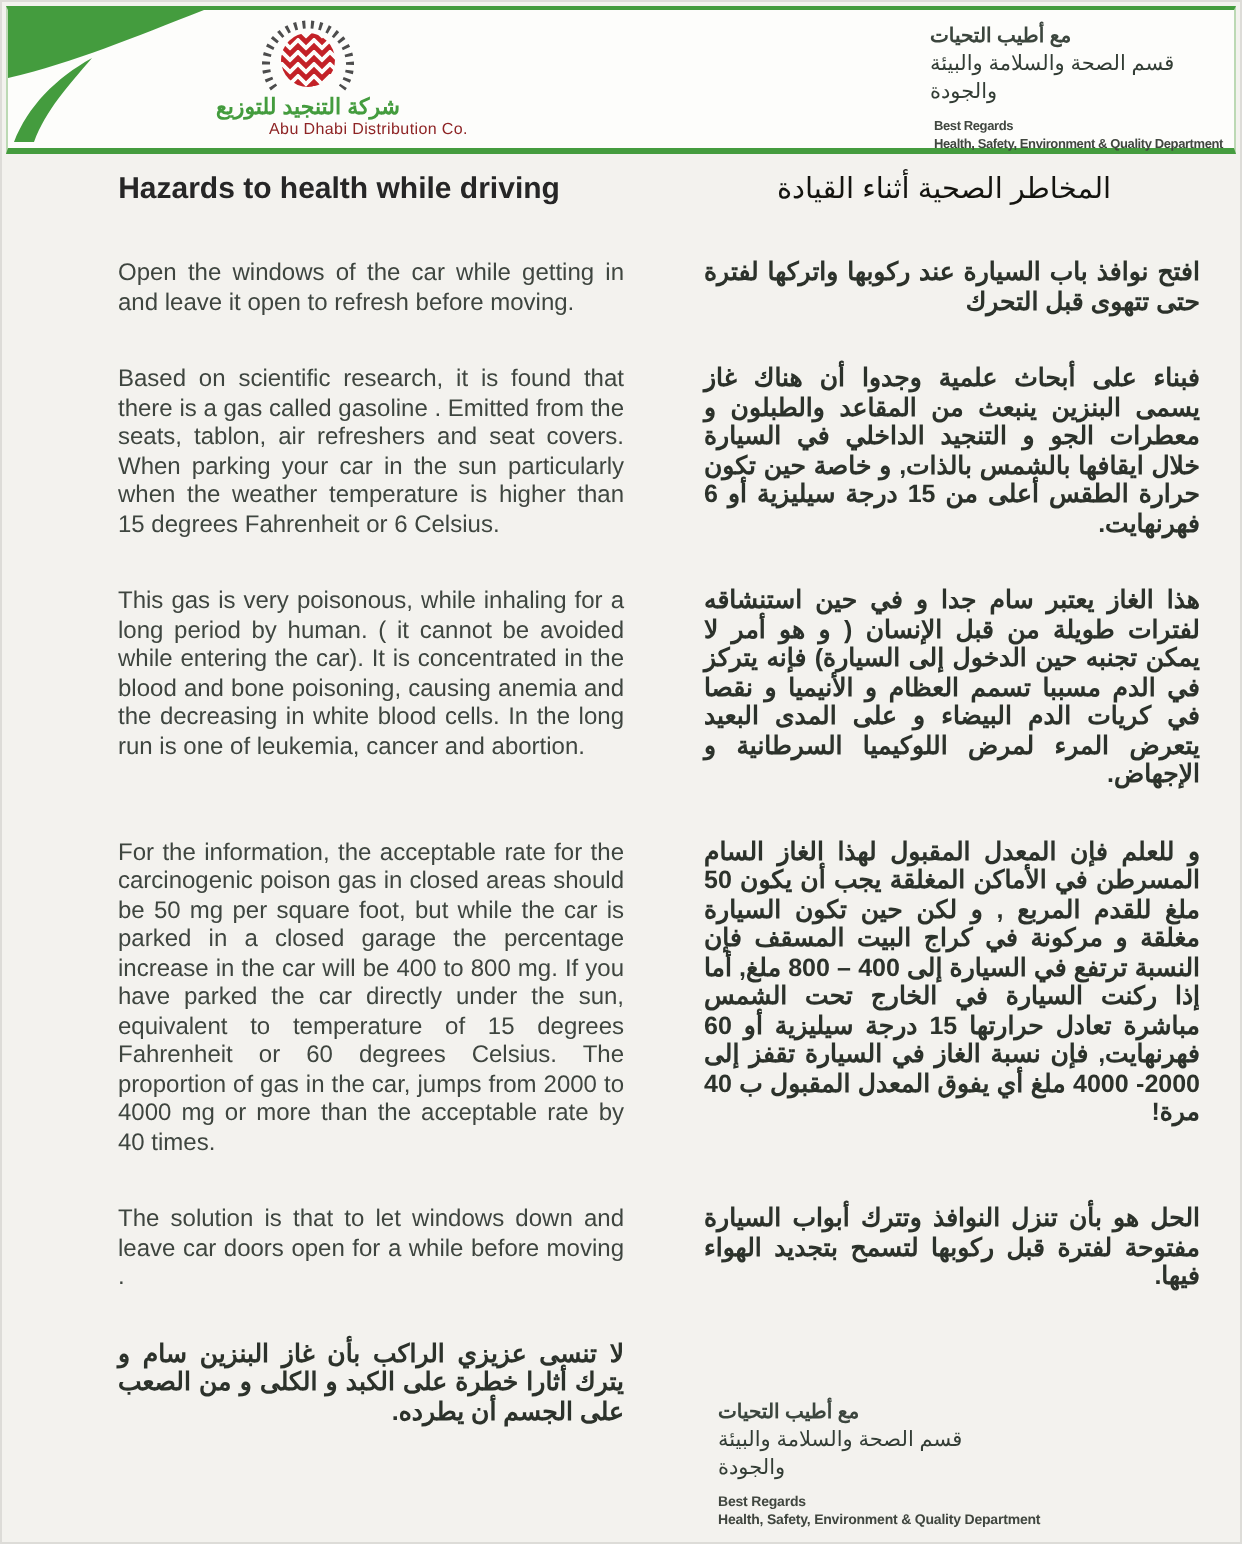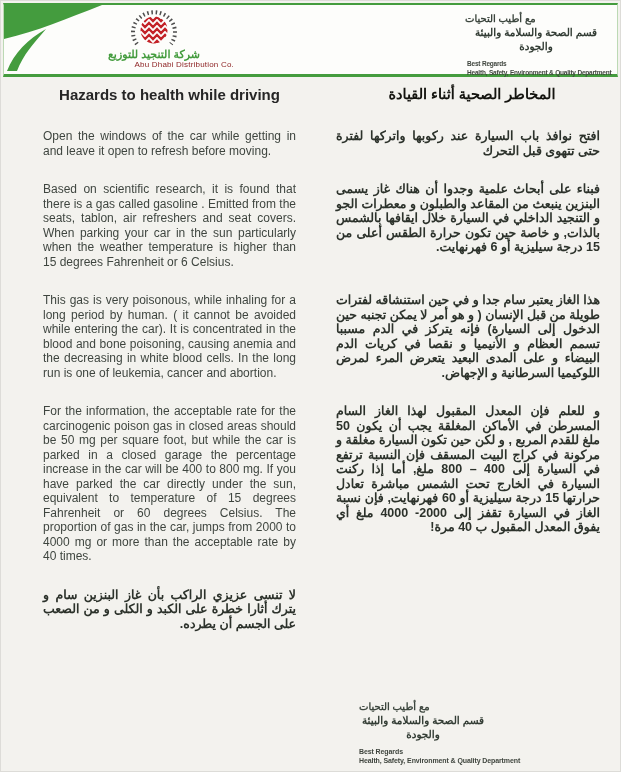--- a/index.html
+++ b/index.html
@@ -15,34 +15,34 @@
     border-left:1px solid #bcd9b4; border-right:1px solid #bcd9b4;
   }
   .swoosh { position:absolute; left:0; top:0; }
   .logo-block { position:absolute; left:70px; top:2px; width:160px; text-align:center; }
   .logo-emblem { display:block; margin:0 auto; }
   .logo-ar { font-size:11px; font-weight:bold; color:#449c3e; line-height:11px; }
   .logo-en { font-size:8px;  font-weight:normal; color:#8e2425; letter-spacing:.2px; line-height:10px;text-align:right; }
   .regards-header { position:absolute; right:10px; top:7px; width:142px; }
   .regards-footer { position:absolute; left:358px; top:699px; width:128px; }
   .rg-ar1 { direction:rtl; text-align:left; font-size:10px;   font-weight:bold; color:#3c463e; line-height:13px; }
-  .rg-ar2 { direction:rtl; text-align:center; font-size:10.5px; font-weight:bold; color:#333d35; line-height:14px; }
+  .rg-ar2 { direction:rtl; text-align:left; font-size:10.5px; font-weight:normal; color:#333d35; line-height:14px; }
   .rg-en  { margin-top:6px; }
   .rg-en1 { font-size:7px; font-weight:bold; color:#40463f; line-height:9px; letter-spacing:-.1px; }
   .rg-en2 { font-size:7px; font-weight:bold; color:#40463f; line-height:9px; letter-spacing:-.1px; white-space:nowrap; }
   .regards-header .rg-en  { margin-left:2px; }
   .regards-header .rg-en1, .regards-header .rg-en2 { font-size:6.5px; letter-spacing:-.2px; }
   
   .title-row { position:absolute; top:85px; left:42px; right:20px; display:grid;
                grid-template-columns:253px 1fr; column-gap:24px;gap:48px; }
   .title-en { text-align:center; font-size:15px;   font-weight:bold; color:#262626; }
-  .title-ar { text-align:center; direction:rtl; font-size:14.5px; font-weight:bold; color:#14140f; }
+  .title-ar { text-align:center; direction:rtl; font-size:14.5px; font-weight:normal; color:#14140f; }
   
   .content { position:absolute; top:128px; left:42px; right:20px; }
-  .row { display:grid; grid-template-columns:253px 1fr; column-gap:40px; margin-bottom:24px; }
+  .row { display:grid; grid-template-columns:253px 1fr; column-gap:40px; margin-bottom:24px;margin-left:16px; }
   .cell-en { font-size:12px; line-height:14.5px; color:#3e453f; text-align:justify; }
   .cell-ar { direction:rtl; font-size:12.5px; line-height:14.5px; color:#2c322b;
              font-weight:bold; text-align:justify; }
 </style>
 </head>
 <body>
 
 <div class="page">
 
   <div class="header-frame">
@@ -106,20 +106,24 @@
     <div class="row">
       <div class="cell-en">This gas is very poisonous, while inhaling for a long period by human. ( it cannot be avoided while entering the car). It is concentrated in the blood and bone poisoning, causing anemia and the decreasing in white blood cells. In the long run is one of leukemia, cancer and abortion.</div>
       <div class="cell-ar">هذا الغاز يعتبر سام جدا و في حين استنشاقه لفترات طويلة من قبل الإنسان ( و هو أمر لا يمكن تجنبه حين الدخول إلى السيارة) فإنه يتركز في الدم مسببا تسمم العظام و الأنيميا و نقصا في كريات الدم البيضاء و على المدى البعيد يتعرض المرء لمرض اللوكيميا السرطانية و الإجهاض.</div>
     </div>
 
     <div class="row">
       <div class="cell-en">For the information, the acceptable rate for the carcinogenic poison gas in closed areas should be 50 mg per square foot, but while the car is parked in a closed garage the percentage increase in the car will be 400 to 800 mg. If you have parked the car directly under the sun, equivalent to temperature of 15 degrees Fahrenheit or 60 degrees Celsius. The proportion of gas in the car, jumps from 2000 to 4000 mg or more than the acceptable rate by 40 times.</div>
       <div class="cell-ar">و للعلم فإن المعدل المقبول لهذا الغاز السام المسرطن في الأماكن المغلقة يجب أن يكون 50 ملغ للقدم المربع , و لكن حين تكون السيارة مغلقة و مركونة في كراج البيت المسقف فإن النسبة ترتفع في السيارة إلى 400 – 800 ملغ, أما إذا ركنت السيارة في الخارج تحت الشمس مباشرة تعادل حرارتها 15 درجة سيليزية أو 60 فهرنهايت, فإن نسبة الغاز في السيارة تقفز إلى 2000- 4000 ملغ أي يفوق المعدل المقبول ب 40 مرة!</div>
     </div>
 
+    <div class="row">
+      <div class="cell-en">The solution is that to let windows down and leave car doors open for a while before moving .</div>
+      <div class="cell-ar">الحل هو بأن تنزل النوافذ وتترك أبواب السيارة مفتوحة لفترة قبل ركوبها لتسمح بتجديد الهواء فيها.</div>
+    </div>
 
     <div class="row">
       <div class="cell-ar">لا تنسى عزيزي الراكب بأن غاز البنزين سام و يترك أثارا خطرة على الكبد و الكلى و من الصعب على الجسم أن يطرده.</div>
     </div>
   </div>
 
   <div class="regards-footer">
     <div class="rg-ar1">مع أطيب التحيات</div>
     <div class="rg-ar2">قسم الصحة والسلامة والبيئة والجودة</div>
     <div class="rg-en">

